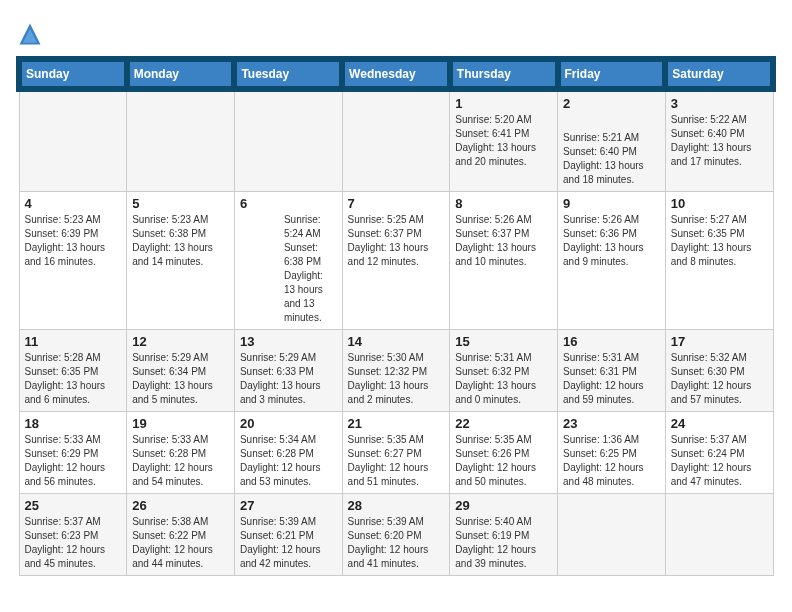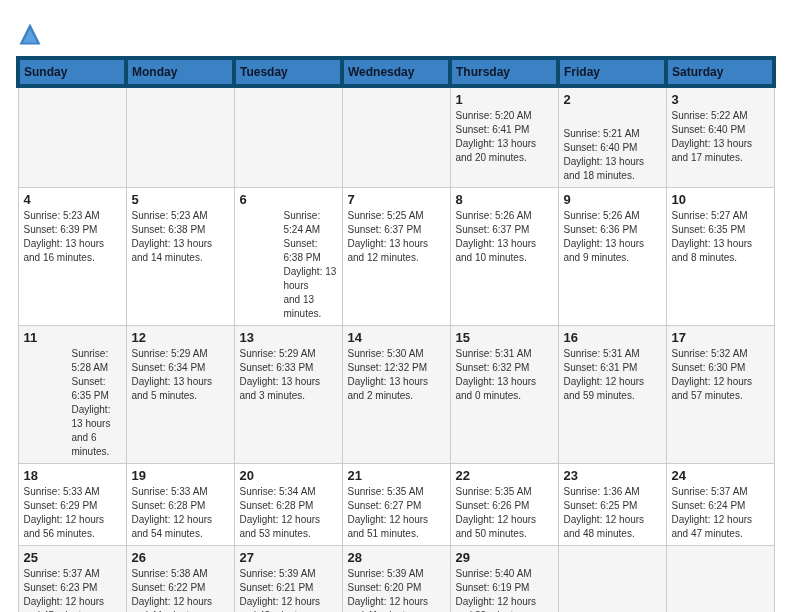--- a/index.html
+++ b/index.html
@@ -54,26 +54,26 @@
       font-size: 16px;
       color: #444;
     }
     table {
       width: 100%;
       border-collapse: collapse;
       table-layout: fixed;
     }
     thead tr th {
       background-color: #3b82c4;
-      color: #0f172a;
+      color: #ffffff;
       font-size: 12px;
       font-weight: bold;
       padding: 5px 4px;
       text-align: left;
-      border: 4px solid #0c4a6e;
+      border: 6px solid #0c4a6e;
     }
     tbody tr td {
       vertical-align: top;
       border: 1px solid #ccc;
       padding: 4px 5px;
       font-size: 10.5px;
       color: #222;
       height: 82px;
       background: #fff;
     }
@@ -206,21 +206,21 @@
           <span class="day-number">10</span>
           <div class="day-info" style="white-space: pre-line;">Sunrise: 5:27 AM
 Sunset: 6:35 PM
 Daylight: 13 hours
 and 8 minutes.</div>
         </td>
       </tr>
       <tr>
         <td>
           <span class="day-number">11</span>
-          <div class="day-info" style="white-space: pre-line; margin-left: 48px;">Sunrise: 5:28 AM
+          <div class="day-info" style="white-space: pre-line;">Sunrise: 5:28 AM
 Sunset: 6:35 PM
 Daylight: 13 hours
 and 6 minutes.</div>
         </td>
         <td>
           <span class="day-number">12</span>
           <div class="day-info" style="white-space: pre-line;">Sunrise: 5:29 AM
 Sunset: 6:34 PM
 Daylight: 13 hours
 and 5 minutes.</div>

